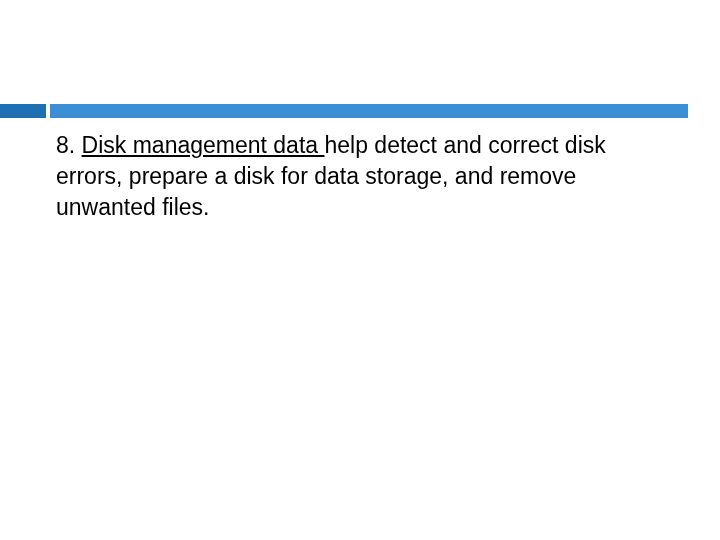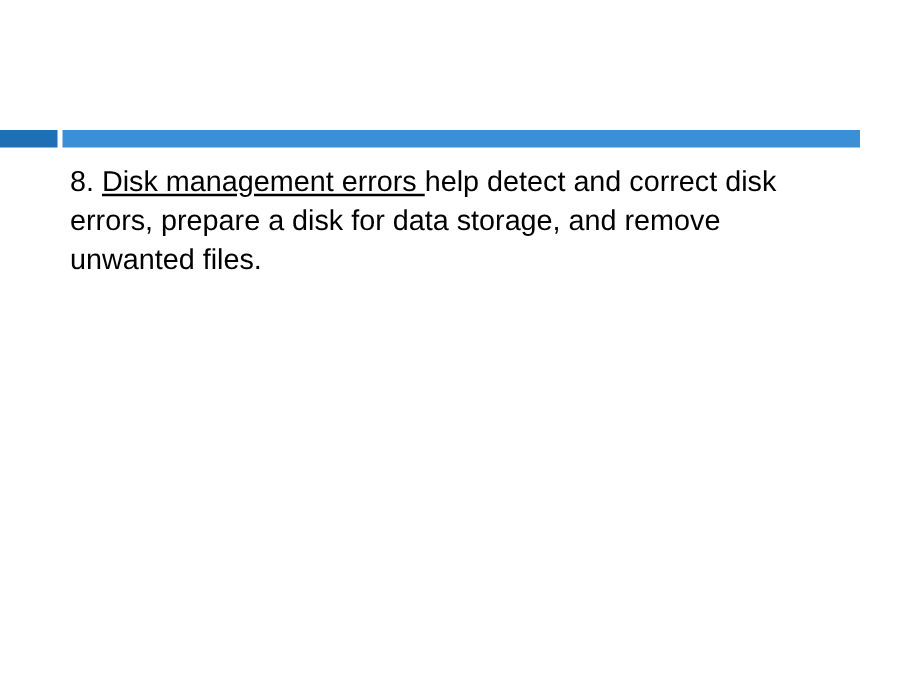--- a/index.html
+++ b/index.html
@@ -50,14 +50,14 @@
   </style>
 </head>
 <body>
 
 <div class="header-bar">
   <div class="header-bar-left"></div>
   <div class="header-bar-right"></div>
 </div>
 
 <div class="content">
-  <span>8. </span><span class="underlined">Disk management errors </span><span>help detect and correct disk errors, prepare a disk for data storage, and remove unwanted files.</span>
+  <span>8. </span><span class="underlined">Disk management data </span><span>help detect and correct disk errors, prepare a disk for data storage, and remove unwanted files.</span>
 </div>
 
 </body></html>

